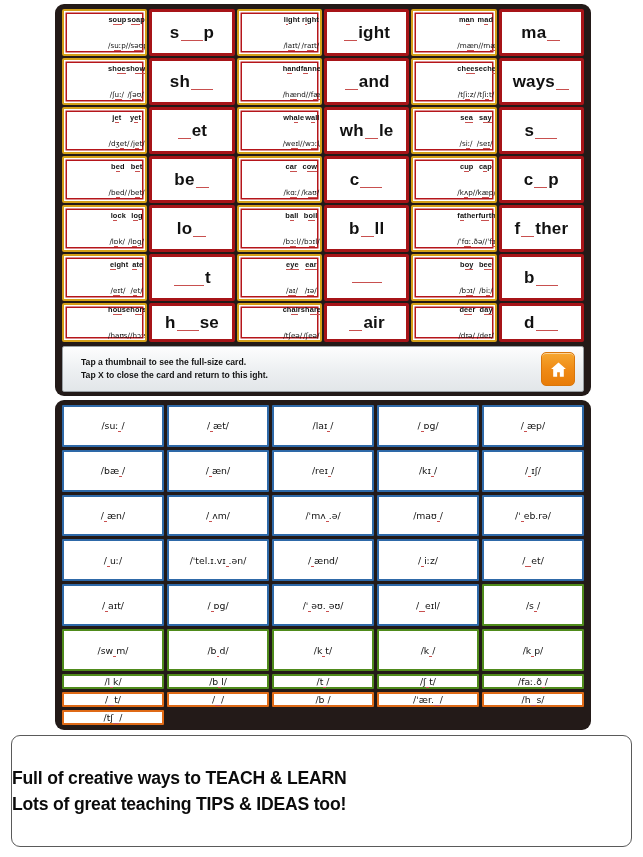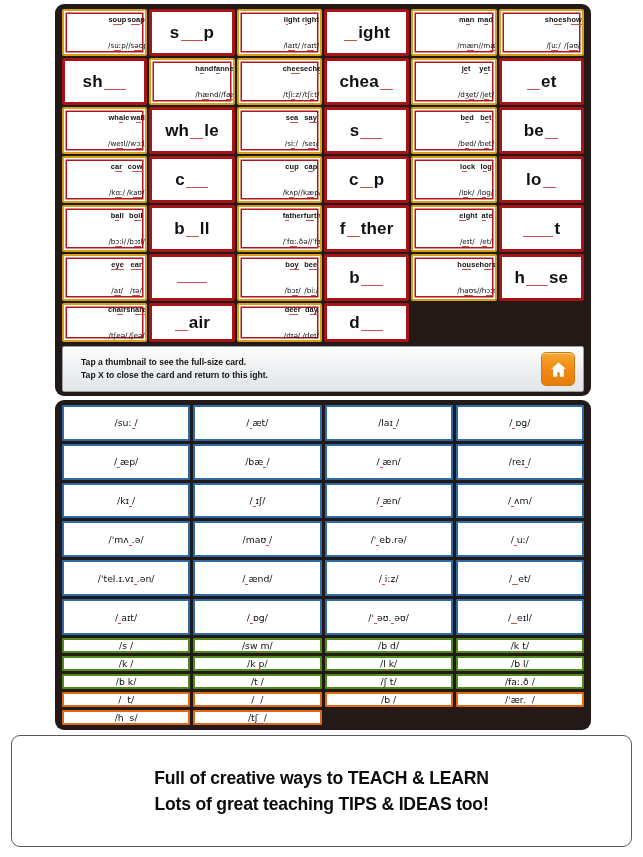--- a/index.html
+++ b/index.html
@@ -106,21 +106,21 @@
     display: flex; align-items: center; justify-content: center;
     box-shadow: inset 0 1px 0 rgba(255,255,255,.5);
   }
   #home-button svg { width: 19px; height: 19px; display:block; }
 
   
   #bottom-grid {
     position: absolute; left: 62px; top: 405px;
     width: 522px; height: 320px;
     display: grid;
-    grid-template-columns: repeat(4, 1fr);
+    grid-template-columns: repeat(5, 1fr);
     grid-template-rows: repeat(6, 1fr);
     gap: 3px;
   }
   .pcell {
     background: #ffffff;
     display: flex; align-items: center; justify-content: center;
     border-radius: 1px;
     font-family: "DejaVu Sans", sans-serif;
     font-size: 9.3px;
     color: #111;
@@ -132,21 +132,21 @@
   .pcell u { text-decoration: none; border-bottom: 1.3px solid #c8504f; }
 
   
   #caption {
     position: absolute; left: 11px; top: 735px;
     width: 621px; height: 112px;
     background: #ffffff;
     border: 1.4px solid #5a5a5a;
     border-radius: 9px;
     display: flex; flex-direction: column;
-    align-items: center; justify-content: center;
+    justify-content: center;
   }
   #caption .line {
     font-size: 17.6px;
     font-weight: bold;
     color: #0b0b0b;
     line-height: 1.48;
     letter-spacing: -.2px;
     white-space: nowrap;
   }
 </style>
@@ -195,20 +195,26 @@
       <div class="card dual">
         <div class="wordrow words">
           <span class="w">m<u>a</u>n</span>
           <span class="w">m<u>a</u>d</span>
         </div>
         <div class="wordrow">
           <span class="p">/m<u>æ</u>n/</span>
           <span class="p">/m<u>æ</u>d/</span>
         </div>
       </div>
+      <div class="card single">
+        <div class="bigword">
+          <span>ma</span>
+          <span class="gap g1"></span>
+        </div>
+      </div>
       <div class="card dual">
         <div class="wordrow words">
           <span class="w">sh<u>oe</u></span>
           <span class="w">sh<u>ow</u></span>
         </div>
         <div class="wordrow">
           <span class="p">/ʃ<u>uː</u>/</span>
           <span class="p">/ʃ<u>əʊ</u>/</span>
         </div>
       </div>
@@ -221,33 +227,39 @@
       <div class="card dual">
         <div class="wordrow words">
           <span class="w">h<u>a</u>nd</span>
           <span class="w">f<u>a</u>nned</span>
         </div>
         <div class="wordrow">
           <span class="p">/h<u>æ</u>nd/</span>
           <span class="p">/f<u>æ</u>nd/</span>
         </div>
       </div>
+      <div class="card single">
+        <div class="bigword">
+          <span class="gap g1"></span>
+          <span>and</span>
+        </div>
+      </div>
       <div class="card dual">
         <div class="wordrow words">
           <span class="w">ch<u>ee</u>se</span>
           <span class="w">ch<u>ea</u>t</span>
         </div>
         <div class="wordrow">
           <span class="p">/tʃ<u>iː</u>z/</span>
           <span class="p">/tʃ<u>iː</u>t/</span>
         </div>
       </div>
       <div class="card single">
         <div class="bigword">
-          <span>chea</span>
+          <span>ways</span>
           <span class="gap g1"></span>
         </div>
       </div>
       <div class="card dual">
         <div class="wordrow words">
           <span class="w">j<u>e</u>t</span>
           <span class="w">y<u>e</u>t</span>
         </div>
         <div class="wordrow">
           <span class="p">/dʒ<u>e</u>t/</span>
@@ -593,23 +605,20 @@
       <div class="pcell green">
         <span>/k<u>&nbsp;</u>p/</span>
       </div>
       <div class="pcell green">
         <span>/l<u>&nbsp;</u>k/</span>
       </div>
       <div class="pcell green">
         <span>/b<u>&nbsp;</u>l/</span>
       </div>
       <div class="pcell green">
-        <span>/b<u>&nbsp;</u>k/</span>
-      </div>
-      <div class="pcell green">
         <span>/t<u>&nbsp;</u>/</span>
       </div>
       <div class="pcell green">
         <span>/ʃ<u>&nbsp;</u>t/</span>
       </div>
       <div class="pcell green">
         <span>/faː.ð<u>&nbsp;</u>/</span>
       </div>
       <div class="pcell orange">
         <span>/<u>&nbsp;&nbsp;</u>t/</span>

